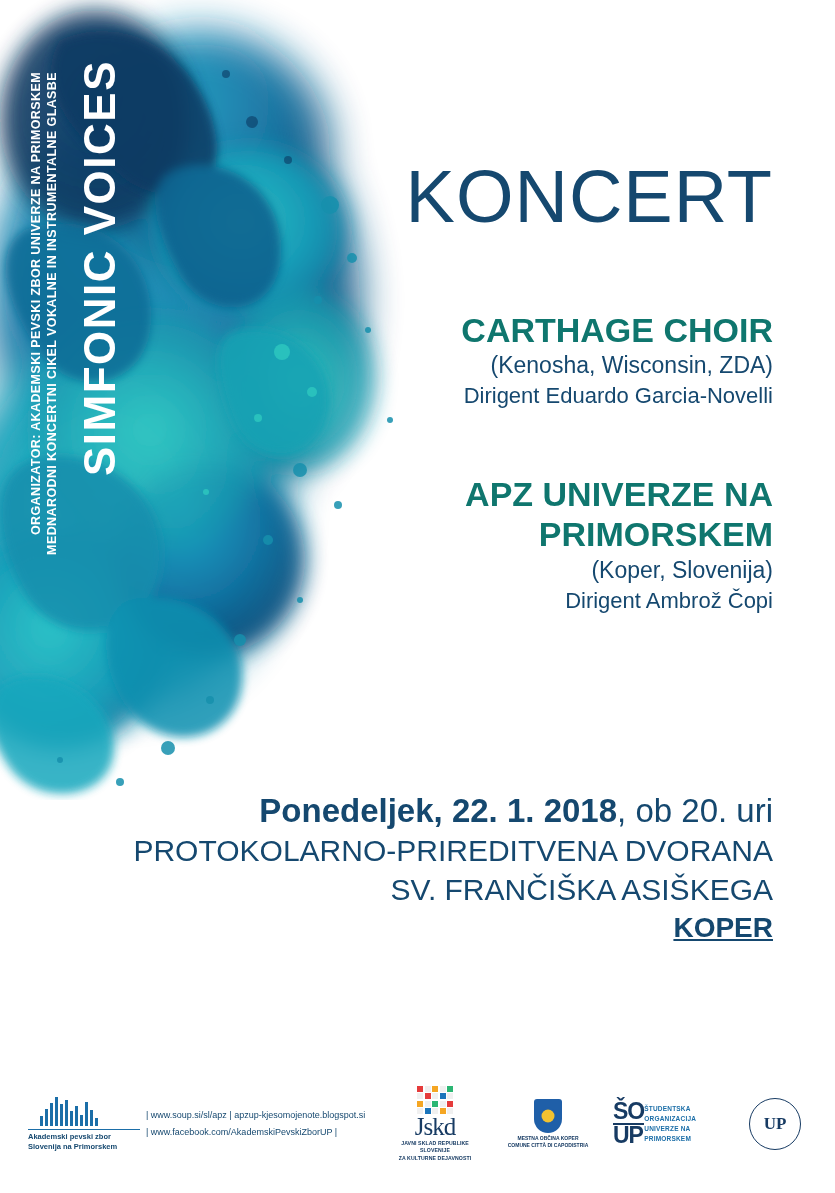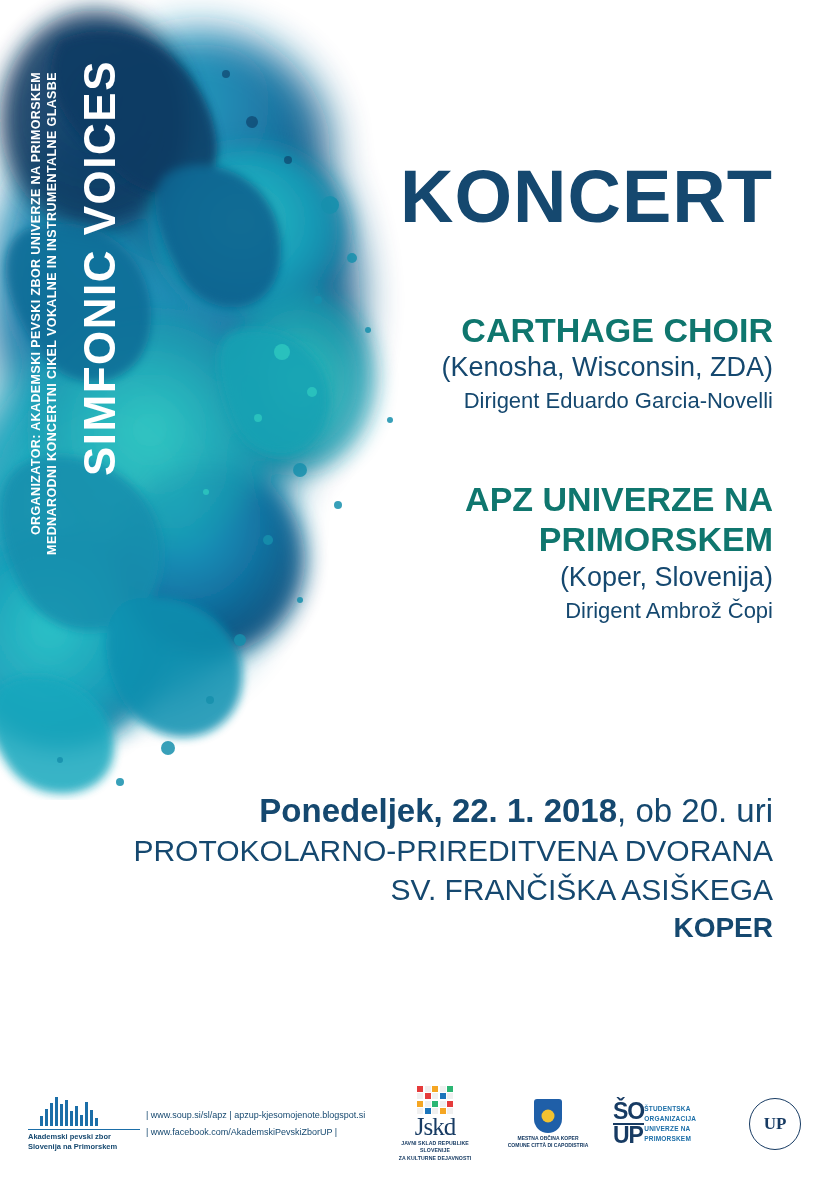--- a/index.html
+++ b/index.html
@@ -74,34 +74,34 @@
 
   
   .right-col {
     position:absolute;
     right:62px; top:160px;
     width:520px;
     text-align:right;
   }
   .koncert {
     font-size:74px;
-    font-weight:bold;
+    font-weight:normal;
     letter-spacing:1px;
     color:#15486f;
     line-height:1;
   }
   .choir-block { margin-top:78px; }
   .choir-name {
     font-size:34px;
     font-weight:bold;
     color:#0f766e;
     line-height:1.1;
   }
   .choir-place {
-    font-size:27px;
+    font-size:23px;
     color:#15486f;
     line-height:1.25;
     margin-top:2px;
   }
   .choir-cond {
     font-size:22px;
     color:#15486f;
     line-height:1.25;
     margin-top:2px;
   }
@@ -123,20 +123,21 @@
   }
   .det-date .light { font-weight:normal; }
   .det-venue1, .det-venue2 {
     font-size:30px;
     line-height:1.3;
   }
   .det-city {
     font-size:28px;
     font-weight:bold;
     line-height:1.35;
+    text-decoration:underline;
   }
   .det-free {
     font-size:27px;
     line-height:1.3;
     margin-top:32px;
     margin-right:205px;
   }
 
   
   .footer {

